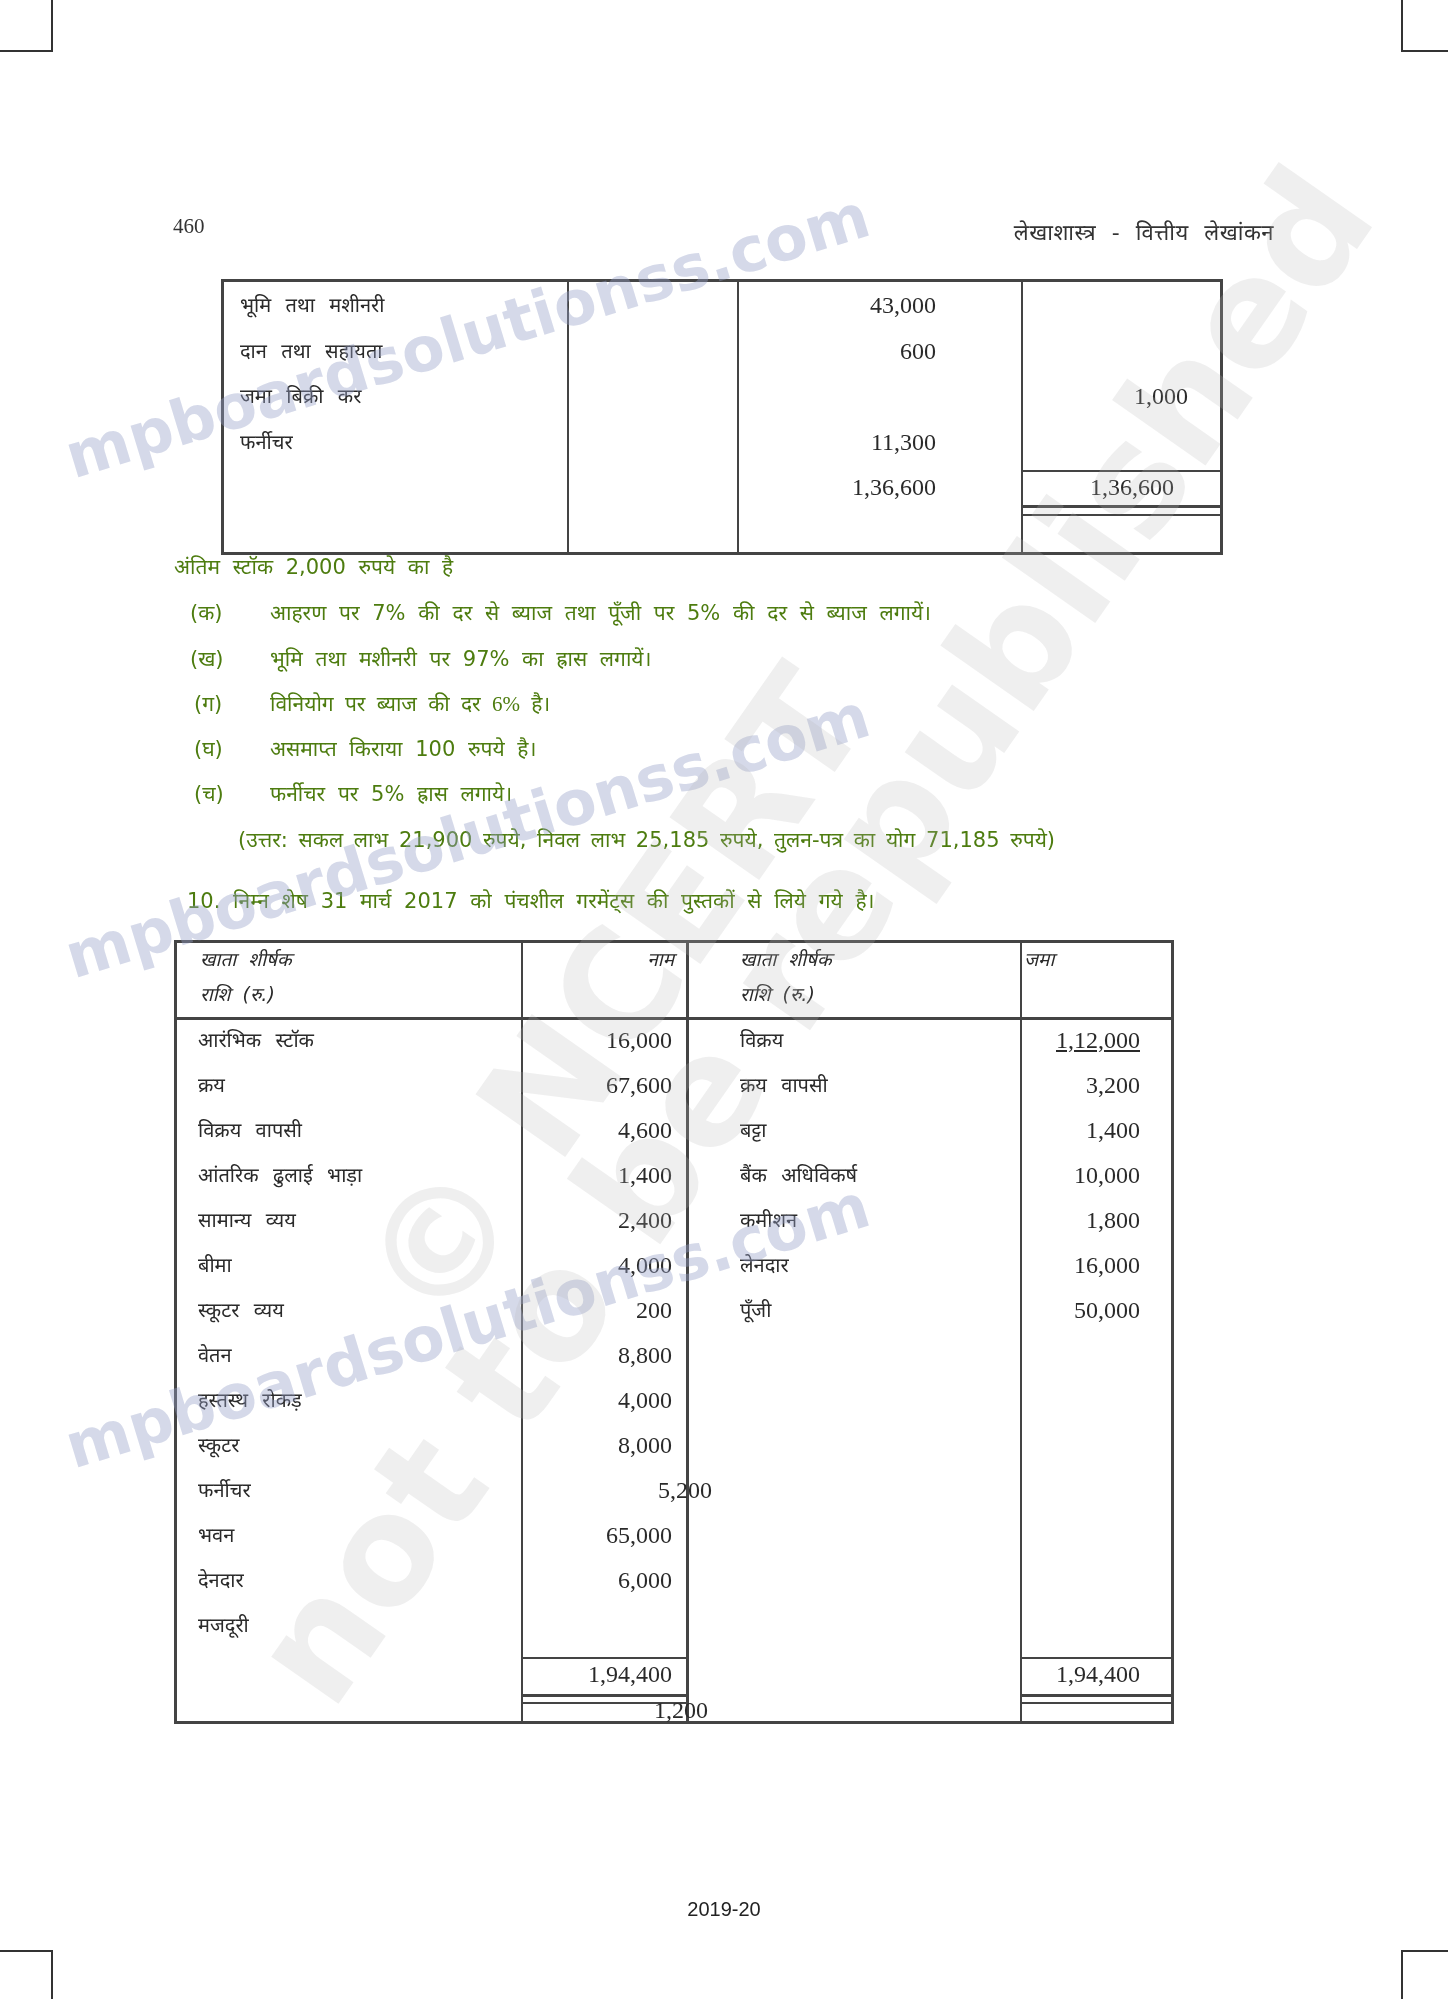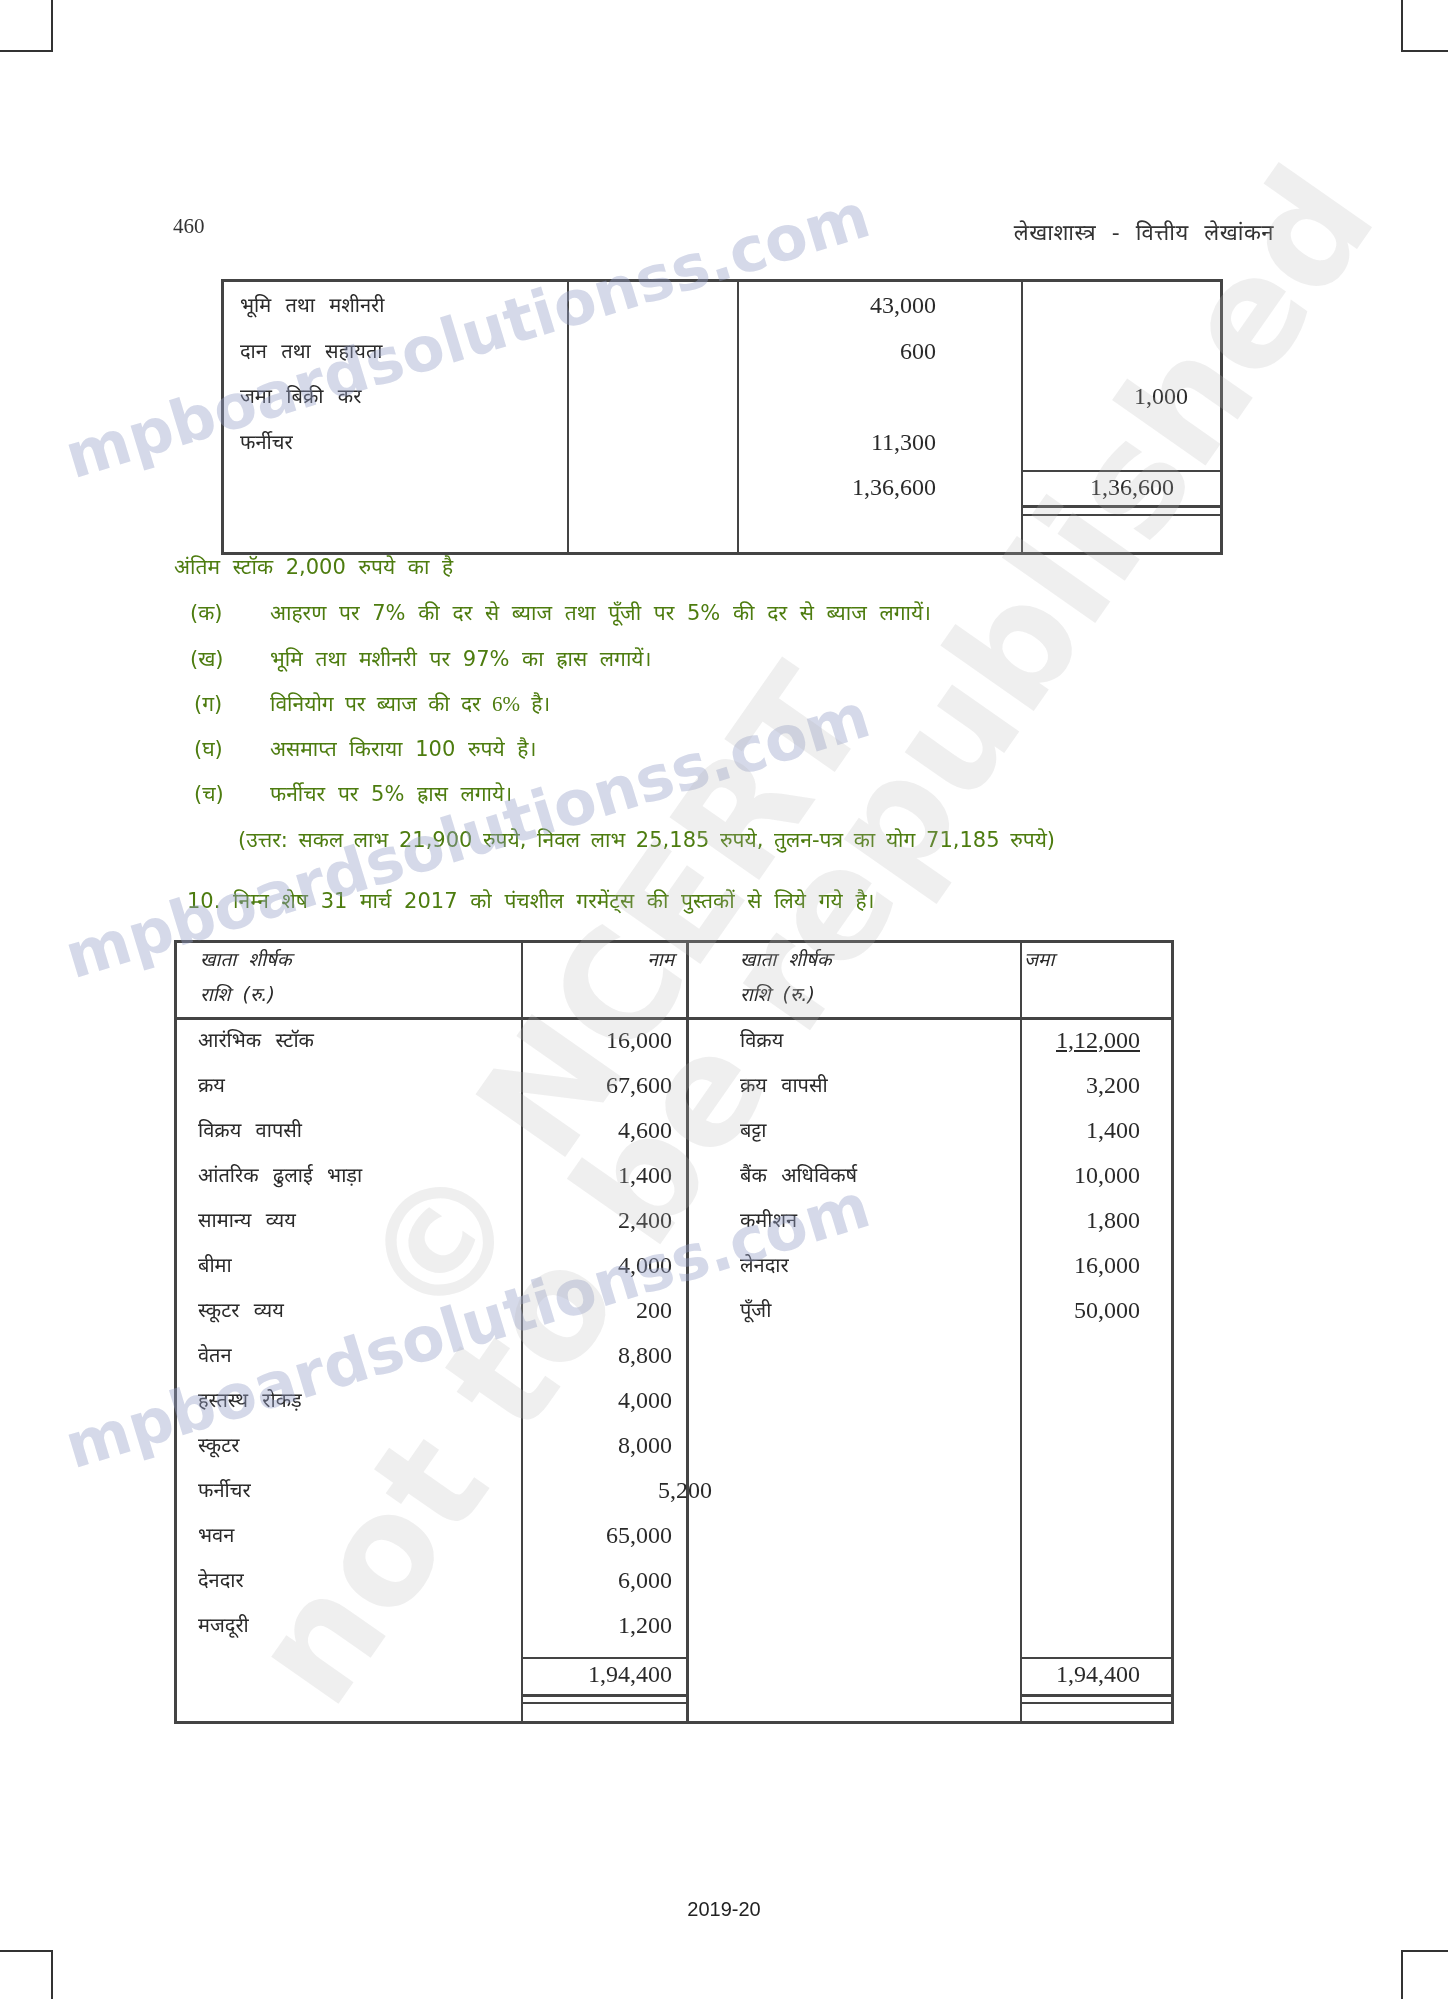--- a/index.html
+++ b/index.html
@@ -109,21 +109,21 @@
 <div class="cell num" style="left:524px;width:148px;top:1378px;">4,000</div>
 <div class="cell label" style="left:198px;top:1423px;">स्कूटर</div>
 <div class="cell num" style="left:524px;width:148px;top:1423px;">8,000</div>
 <div class="cell label" style="left:198px;top:1468px;">फर्नीचर</div>
 <div class="cell num" style="left:524px;width:148px;top:1468px;padding-left:40px;">5,200</div>
 <div class="cell label" style="left:198px;top:1513px;">भवन</div>
 <div class="cell num" style="left:524px;width:148px;top:1513px;">65,000</div>
 <div class="cell label" style="left:198px;top:1558px;">देनदार</div>
 <div class="cell num" style="left:524px;width:148px;top:1558px;">6,000</div>
 <div class="cell label" style="left:198px;top:1603px;">मजदूरी</div>
-<div class="cell num" style="left:524px;width:148px;top:1603px;">1,200</div>
+<div class="cell num" style="left:524px;width:148px;top:1688px;padding-left:36px;">1,200</div>
 <div class="cell num" style="left:524px;width:148px;top:1652px;">1,94,400</div>
 
 <div class="cell label" style="left:740px;top:1018px;">विक्रय</div>
 <div class="cell num" style="left:1024px;width:116px;top:1018px;text-decoration:underline;">1,12,000</div>
 <div class="cell label" style="left:740px;top:1063px;">क्रय वापसी</div>
 <div class="cell num" style="left:1024px;width:116px;top:1063px;">3,200</div>
 <div class="cell label" style="left:740px;top:1108px;">बट्टा</div>
 <div class="cell num" style="left:1024px;width:116px;top:1108px;">1,400</div>
 <div class="cell label" style="left:740px;top:1153px;">बैंक अधिविकर्ष</div>
 <div class="cell num" style="left:1024px;width:116px;top:1153px;">10,000</div>

